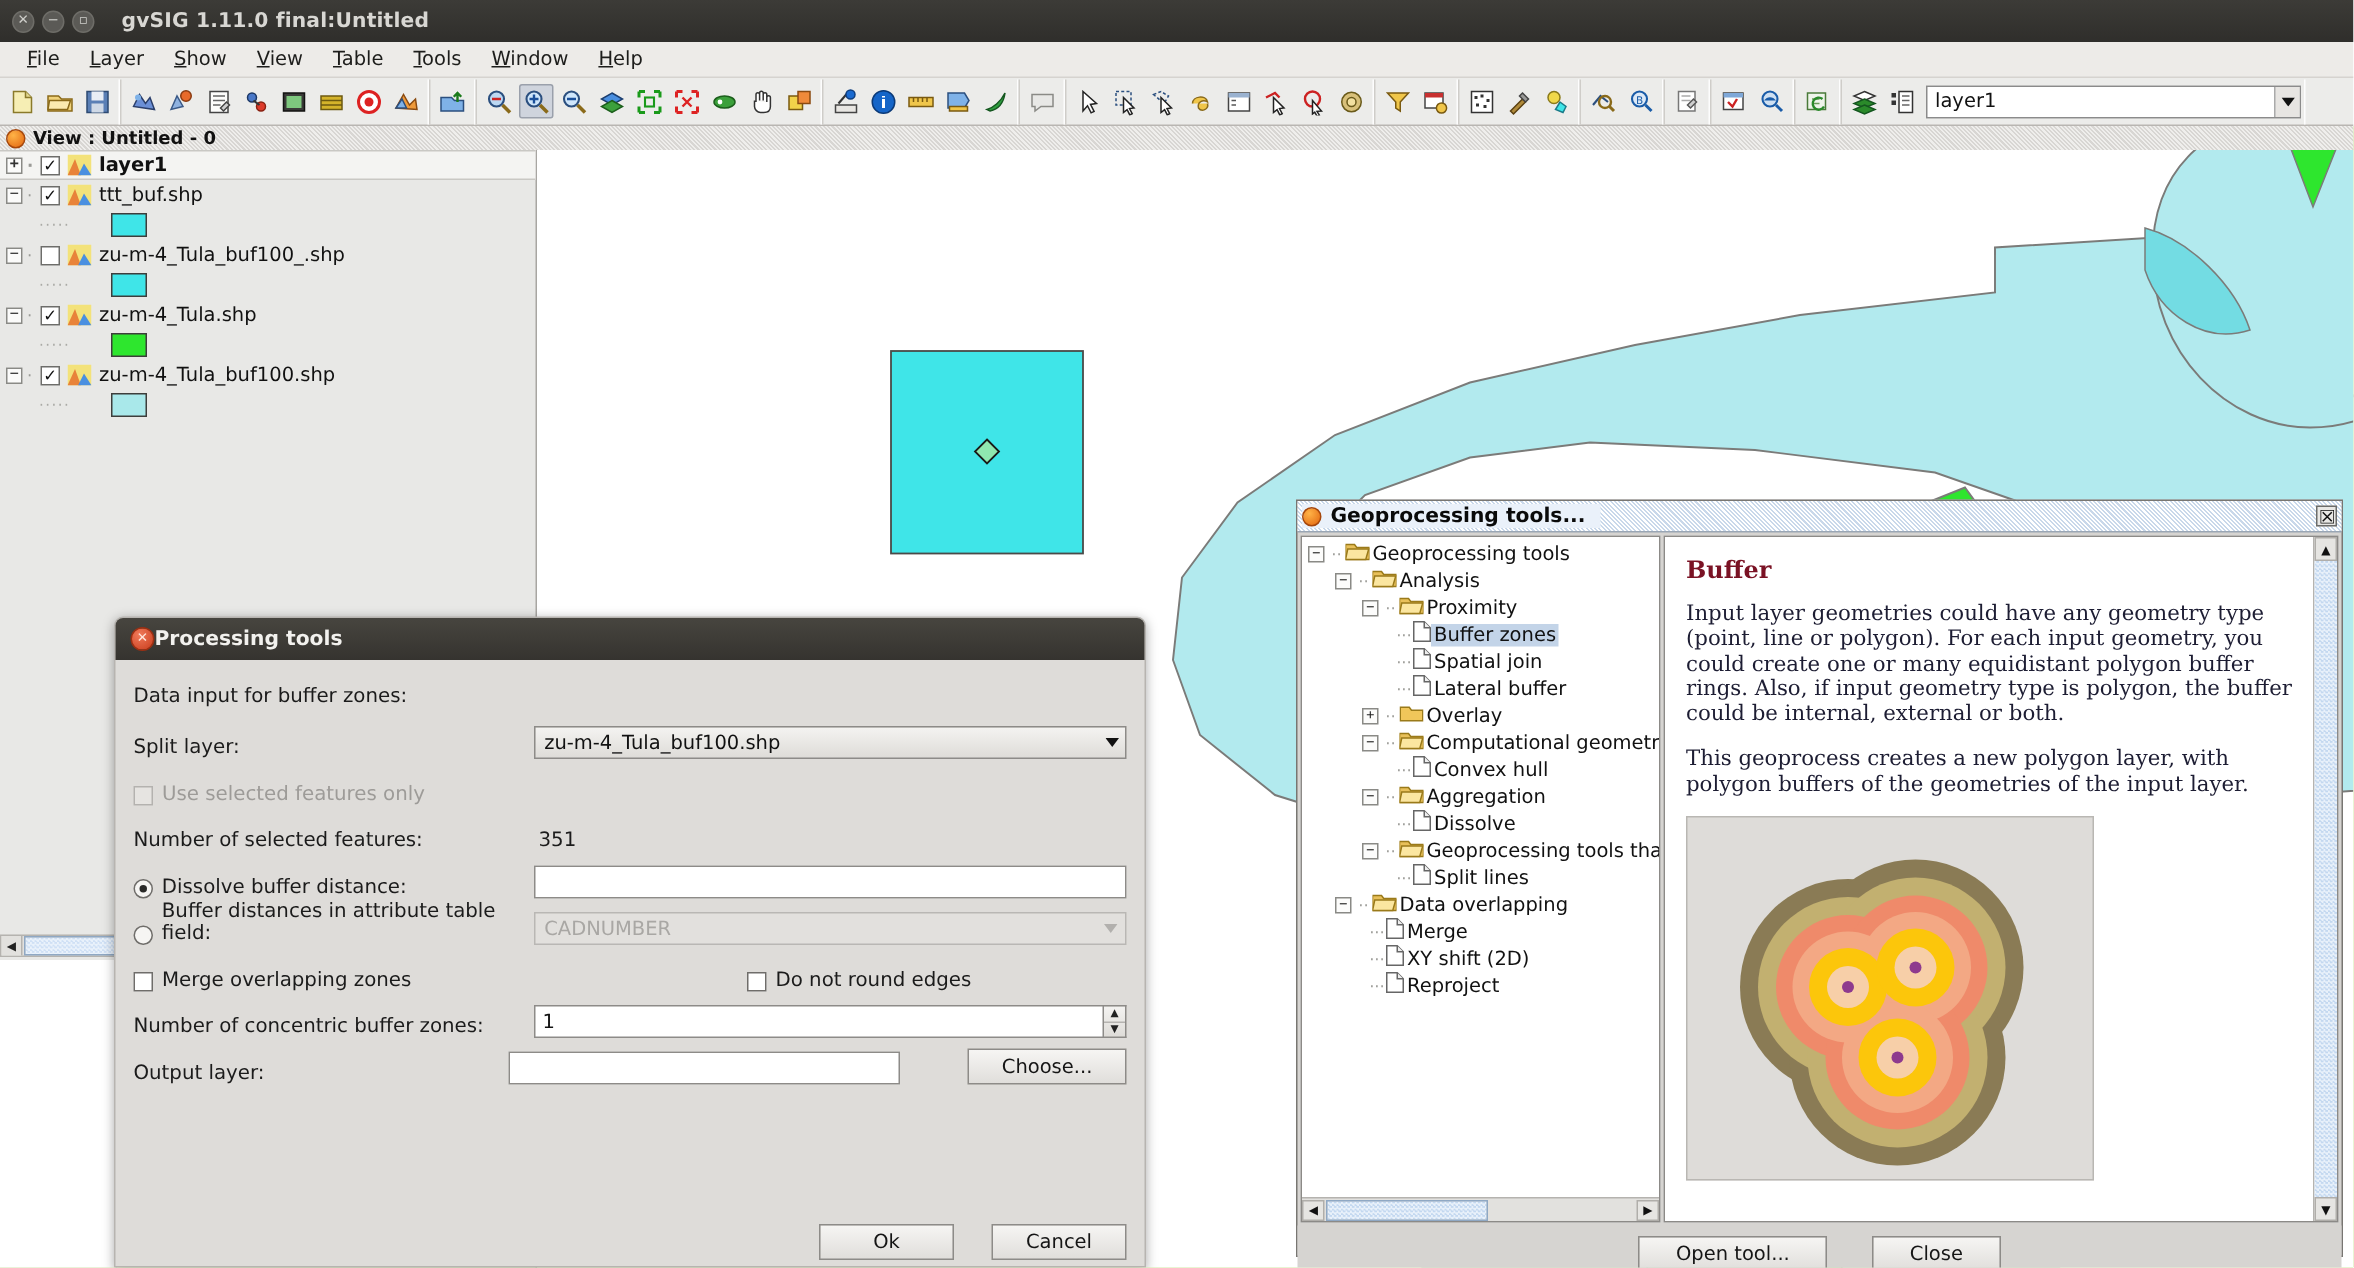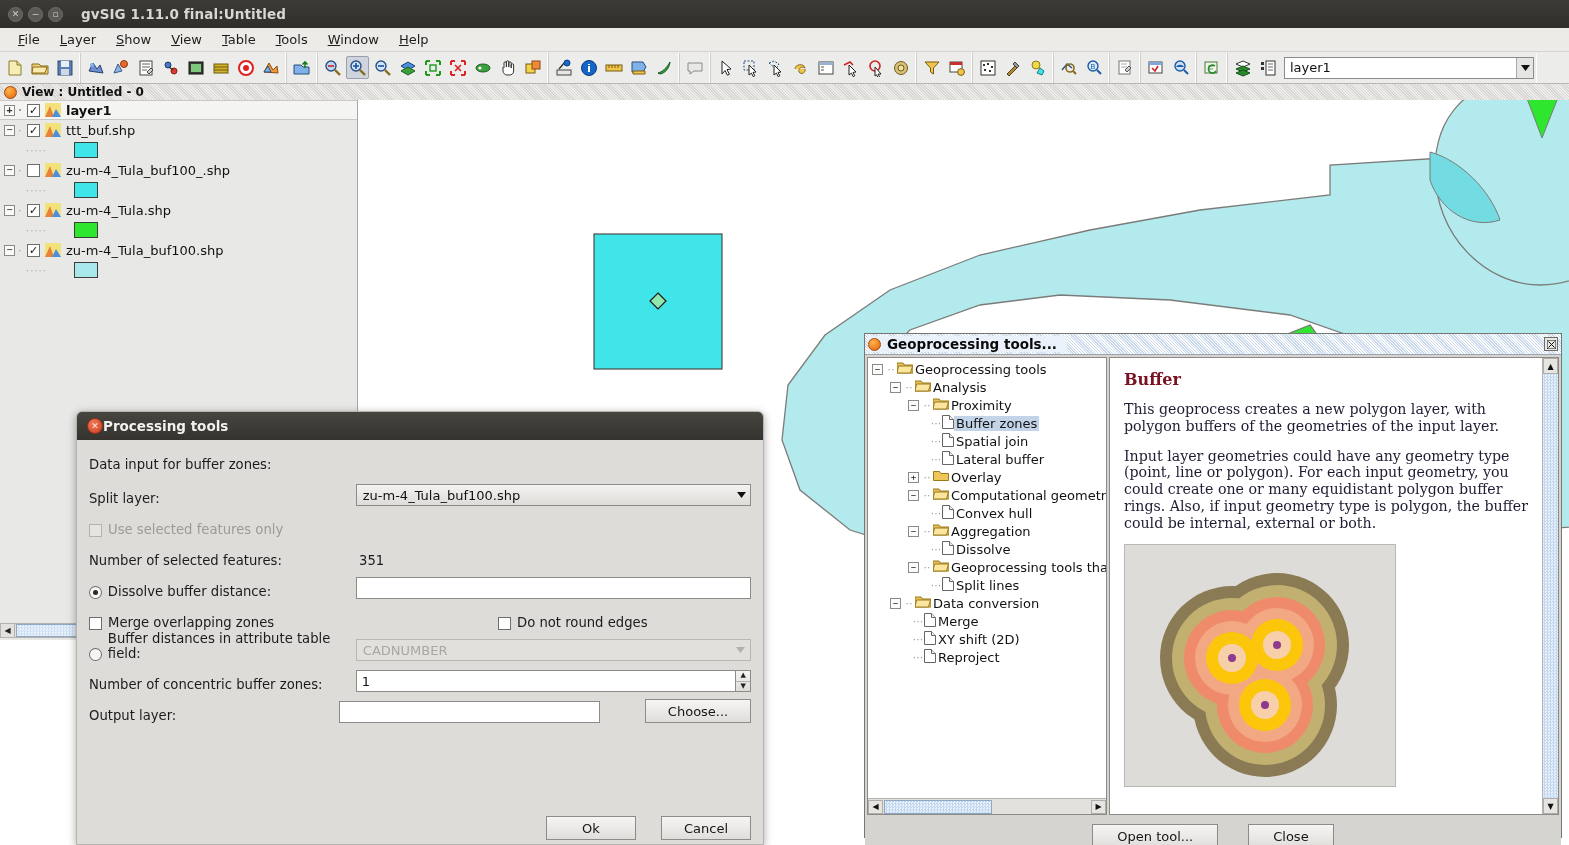--- a/index.html
+++ b/index.html
@@ -847,39 +847,39 @@
         <span class="jradio">
             <span class="dot"></span>
           </span>
         <span class="flabel" style="width:251px">Dissolve buffer distance:</span>
         <div class="jtext" style="width:400px">
           <span></span>
         </div>
       </div>
 
       <div class="frow">
-        <span class="jcheck"></span>
-        <span class="flabel" style="width:390px">Merge overlapping zones</span>
-        <span class="jcheck"></span>
-        <span class="flabel">Do not round edges</span>
-      </div>
-
-      <div class="frow">
         <span class="jradio"></span>
         <span class="flabel" style="width:251px">Buffer distances in attribute table field:</span>
         <div class="jcombo disabled" style="width:400px">
           <span class="cv">CADNUMBER</span>
           <span class="carrow">
             <svg width="9" height="6" viewBox="0 0 9 6">
                 <path d="M0 0h9L4.5 6z" fill="#b2b0ad"></path>
               </svg>
           </span>
         </div>
       </div>
 
+      <div class="frow">
+        <span class="jcheck"></span>
+        <span class="flabel" style="width:390px">Merge overlapping zones</span>
+        <span class="jcheck"></span>
+        <span class="flabel">Do not round edges</span>
+      </div>
+
 
       <div class="frow" style="margin-top:9px">
         <span class="flabel" style="width:270px">Number of concentric buffer zones:</span>
         <div class="jtext" style="width:385px">
           <span>1</span>
         </div>
         <div class="spinner-btns">
           <div>▲</div>
           <div>▼</div>
         </div>
@@ -1071,21 +1071,21 @@
 
           <div class="tnode" style="padding-left:22px">
             <span class="texp">−</span>
             <span class="tdotline">··</span>
             <span>
               <svg width="16" height="13" viewBox="0 0 16 13">
                   <path d="M0 2h6l1.5 2H16v8H0z" fill="#e8c05a" stroke="#9a7a1a"></path>
                   <path d="M1.5 5h14l-2 7H0z" fill="#fbe6a0" stroke="#9a7a1a"></path>
                 </svg>
             </span>
-            <span class="tlabel">Data conversion</span>
+            <span class="tlabel">Data overlapping</span>
           </div>
 
           <div class="tnode" style="padding-left:44px">
             <span class="tdotline">···</span>
             <span>
               <svg width="12" height="14" viewBox="0 0 12 14">
                   <path d="M0.5 0.5h7l4 4v9h-11z" fill="#ffffff" stroke="#666"></path>
                   <path d="M7.5 0.5v4h4" fill="#eee" stroke="#666"></path>
                 </svg>
             </span>
@@ -1120,22 +1120,22 @@
           <div class="ar">◀</div>
           <div class="th"></div>
           <div class="trail"></div>
           <div class="ar">▶</div>
         </div>
       </div>
 
       <div class="geo-desc-panel">
         <div class="desc-body">
           <div class="desc-title">Buffer</div>
+          <p class="desc-p">Input layer geometries could have any geometry type (point, line or polygon). For each input geometry, you could create one or many equidistant polygon buffer rings. Also, if input geometry type is polygon, the buffer could be internal, external or both.</p>
           <p class="desc-p">This geoprocess creates a new polygon layer, with polygon buffers of the geometries of the input layer.</p>
-          <p class="desc-p">Input layer geometries could have any geometry type (point, line or polygon). For each input geometry, you could create one or many equidistant polygon buffer rings. Also, if input geometry type is polygon, the buffer could be internal, external or both.</p>
           <div class="desc-img-box">
             <svg width="270" height="241" viewBox="0 0 270 241">
               <g>
 
                 <g fill="#8a7b55">
                   <circle cx="107" cy="113" r="72"></circle>
                   <circle cx="152" cy="100" r="72"></circle>
                   <circle cx="140" cy="160" r="72"></circle>
                 </g>
 

